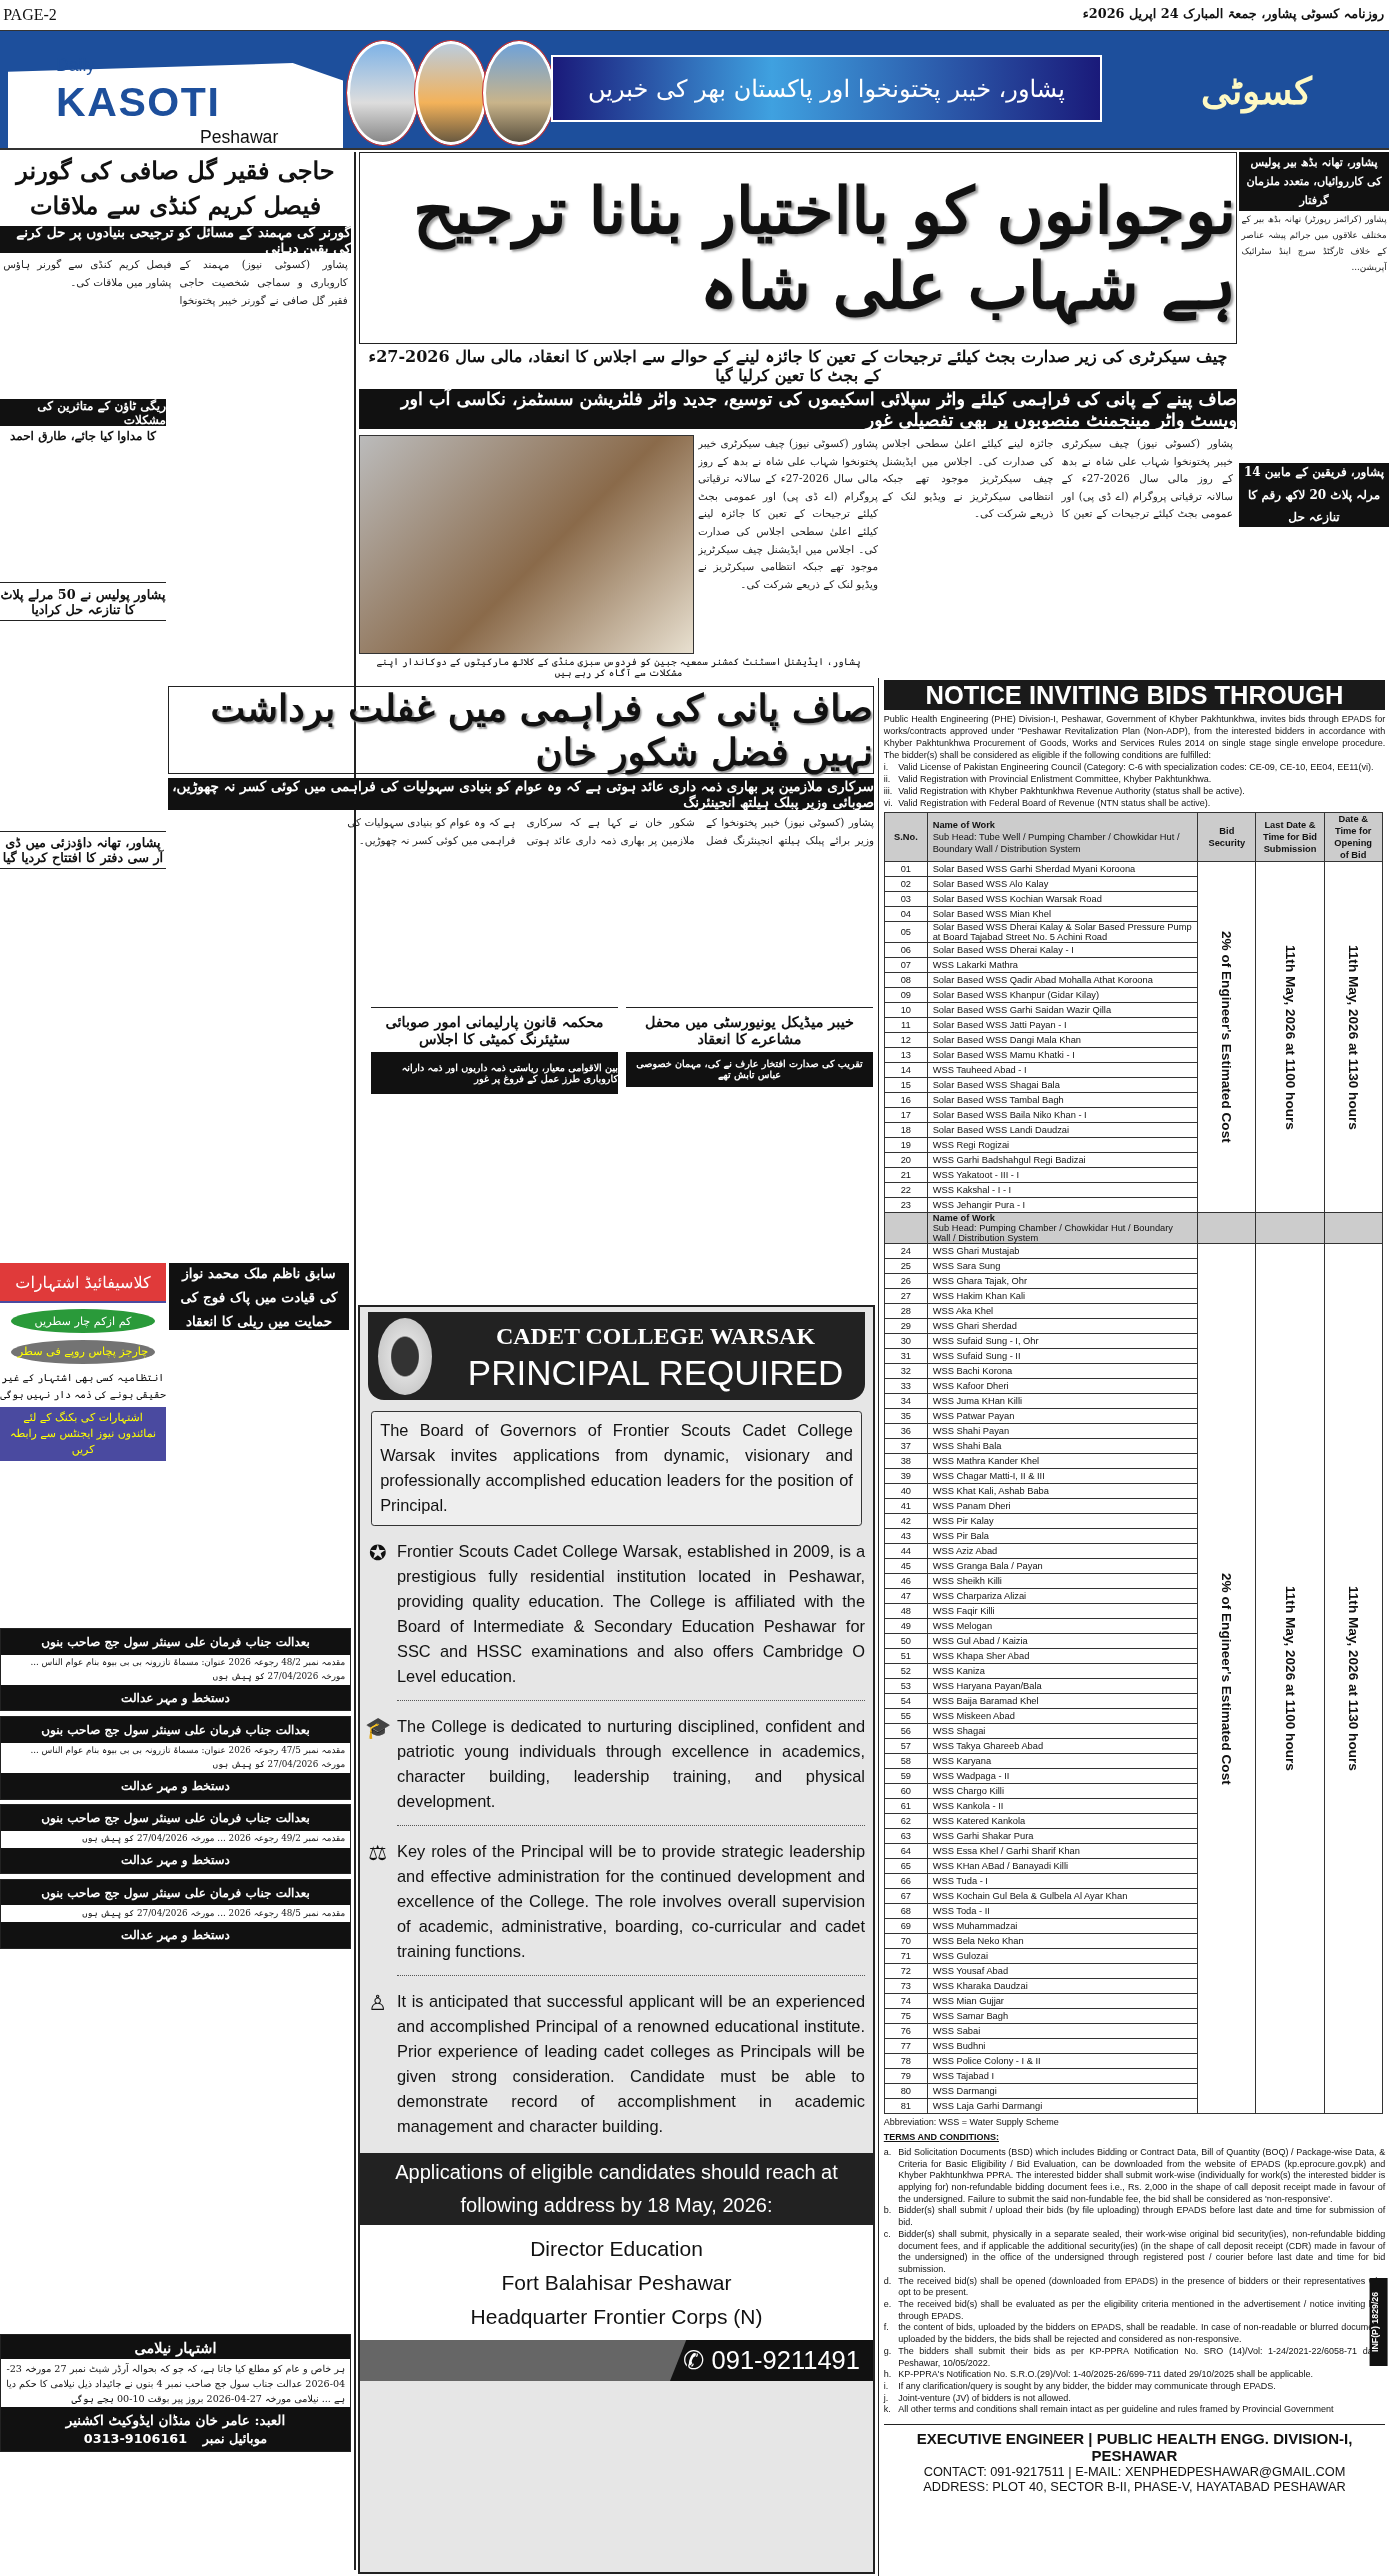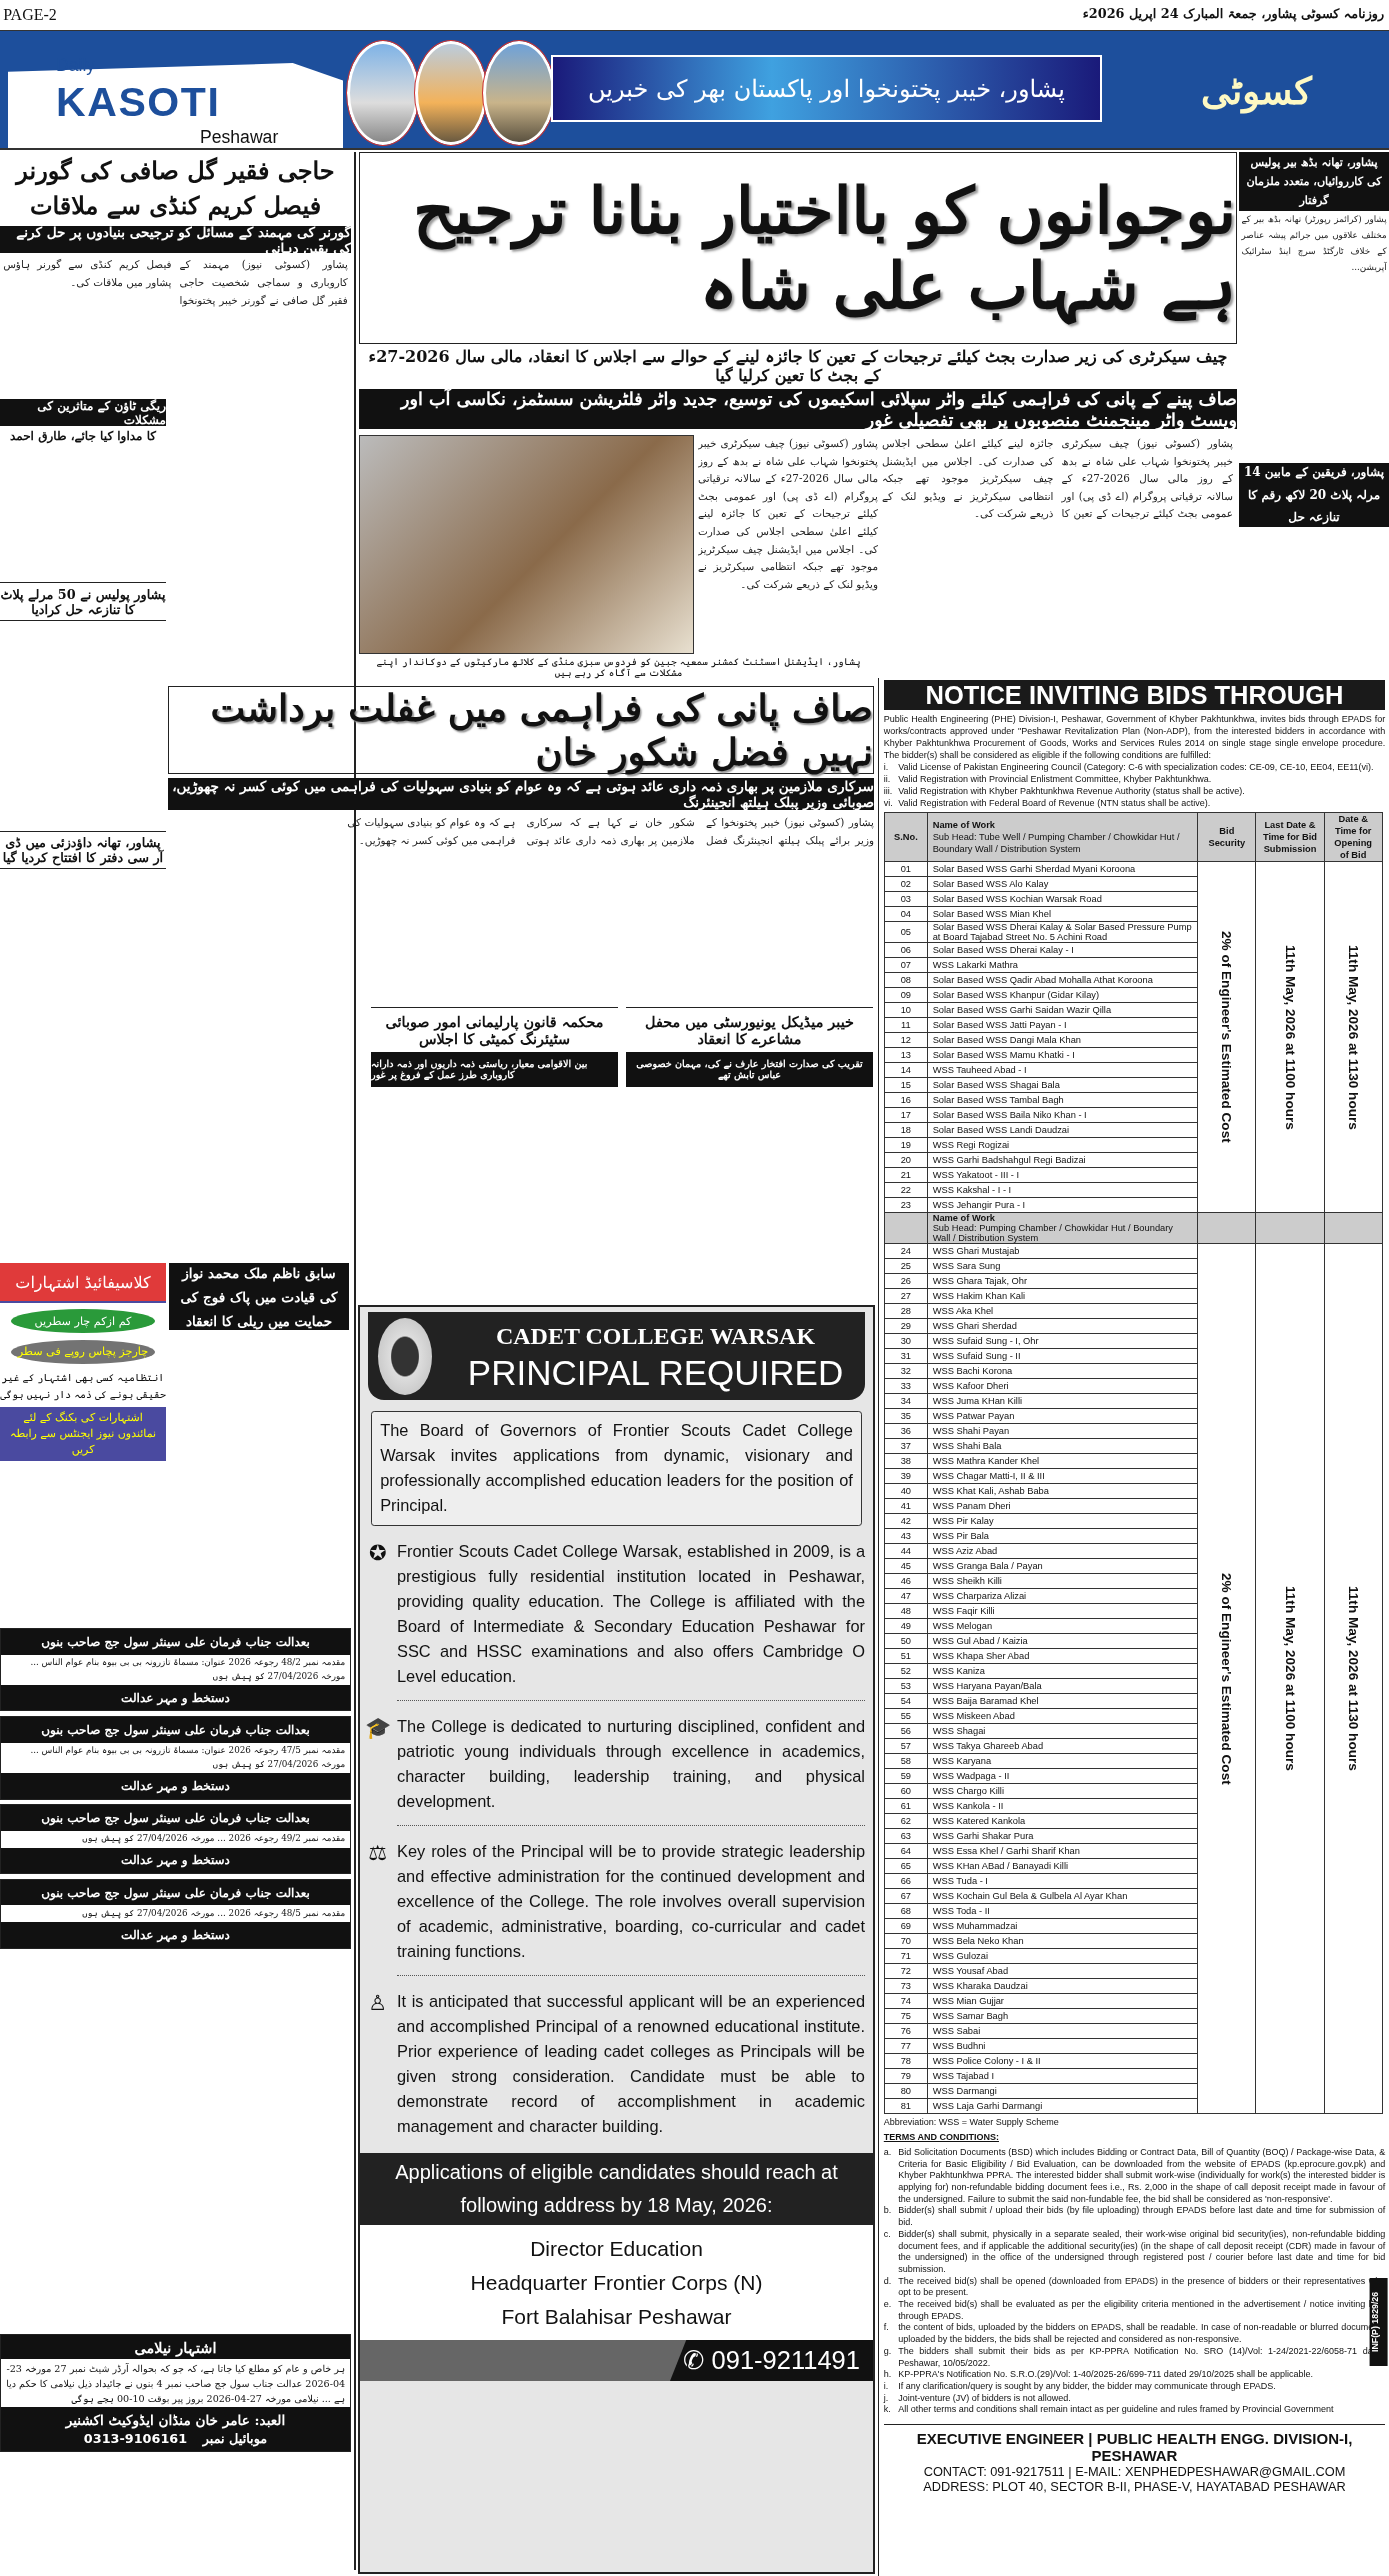--- a/index.html
+++ b/index.html
@@ -168,21 +168,21 @@
 </div>
 
 <div class="abs urdu" style="left:168px;top:686px;width:706px;height:88px;border:1.6px solid #222;font-size:37px;font-weight:bold;display:flex;align-items:center;justify-content:center;text-shadow:1.6px 1.6px 1.6px #999;">صاف پانی کی فراہمی میں غفلت برداشت نہیں فضل شکور خان</div>
 <div class="abs black-bar urdu" style="left:168px;top:778px;width:706px;height:32px;font-size:13.6px;">سرکاری ملازمین پر بھاری ذمہ داری عائد ہوتی ہے کہ وہ عوام کو بنیادی سہولیات کی فراہمی میں کوئی کسر نہ چھوڑیں، صوبائی وزیر پبلک ہیلتھ انجینئرنگ</div>
 <div class="abs text-col urdu" style="left:168px;top:814px;width:706px;height:188px;column-count:4;column-gap:11.2px;">پشاور (کسوٹی نیوز) خیبر پختونخوا کے وزیر برائے پبلک ہیلتھ انجینئرنگ فضل شکور خان نے کہا ہے کہ سرکاری ملازمین پر بھاری ذمہ داری عائد ہوتی ہے کہ وہ عوام کو بنیادی سہولیات کی فراہمی میں کوئی کسر نہ چھوڑیں۔</div>
 
 <div class="abs" style="left:371px;top:1007px;width:503px;">
   <div style="display:flex;gap:8px;">
     <div style="width:247px;">
       <div class="urdu" style="font-size:14.4px;font-weight:bold;text-align:center;border-top:1.6px solid #222;padding-top:4.8px;">محکمہ قانون پارلیمانی امور صوبائی سٹیئرنگ کمیٹی کا اجلاس</div>
-      <div class="black-bar urdu" style="height:35px;font-size:9.6px;margin-top:4.8px;text-align:left;">بین الاقوامی معیار، ریاستی ذمہ داریوں اور ذمہ دارانہ کاروباری طرز عمل کے فروغ پر غور</div>
+      <div class="black-bar urdu" style="height:42px;font-size:9.6px;margin-top:4.8px;text-align:right;">بین الاقوامی معیار، ریاستی ذمہ داریوں اور ذمہ دارانہ کاروباری طرز عمل کے فروغ پر غور</div>
       <div class="text-col urdu" style="height:192px;"></div>
     </div>
     <div style="width:247px;">
       <div class="urdu" style="font-size:14.4px;font-weight:bold;text-align:center;border-top:1.6px solid #222;padding-top:4.8px;">خیبر میڈیکل یونیورسٹی میں محفل مشاعرے کا انعقاد</div>
       <div class="black-bar urdu" style="height:35px;font-size:9.6px;margin-top:4.8px;text-align:center;">تقریب کی صدارت افتخار عارف نے کی، مہمان خصوصی عباس تابش تھے</div>
       <div class="text-col urdu" style="height:192px;"></div>
     </div>
   </div>
 </div>
 
@@ -208,22 +208,22 @@
     <span>Key roles of the Principal will be to provide strategic leadership and effective administration for the continued development and excellence of the College. The role involves overall supervision of academic, administrative, boarding, co-curricular and cadet training functions.</span>
   </div>
   <div class="dotrule"></div>
   <div class="cadet-para">
     <span class="ico">♙</span>
     <span>It is anticipated that successful applicant will be an experienced and accomplished Principal of a renowned educational institute. Prior experience of leading cadet colleges as Principals will be given strong consideration. Candidate must be able to demonstrate record of accomplishment in academic management and character building.</span>
   </div>
   <div class="cadet-apply">Applications of eligible candidates should reach at following address by 18 May, 2026:</div>
   <div class="cadet-addr">
     <div>Director Education</div>
+    <div>Fort Balahisar Peshawar</div>
     <div>Headquarter Frontier Corps (N)</div>
-    <div>Fort Balahisar Peshawar</div>
   </div>
   <div class="cadet-foot">
     <div class="cadet-phone">
       <span>✆ </span><span>091-9211491</span>
     </div>
   </div>
 </div>
 
 <div class="abs notice">
   <div class="notice-title">NOTICE INVITING BIDS THROUGH EPADS</div>

